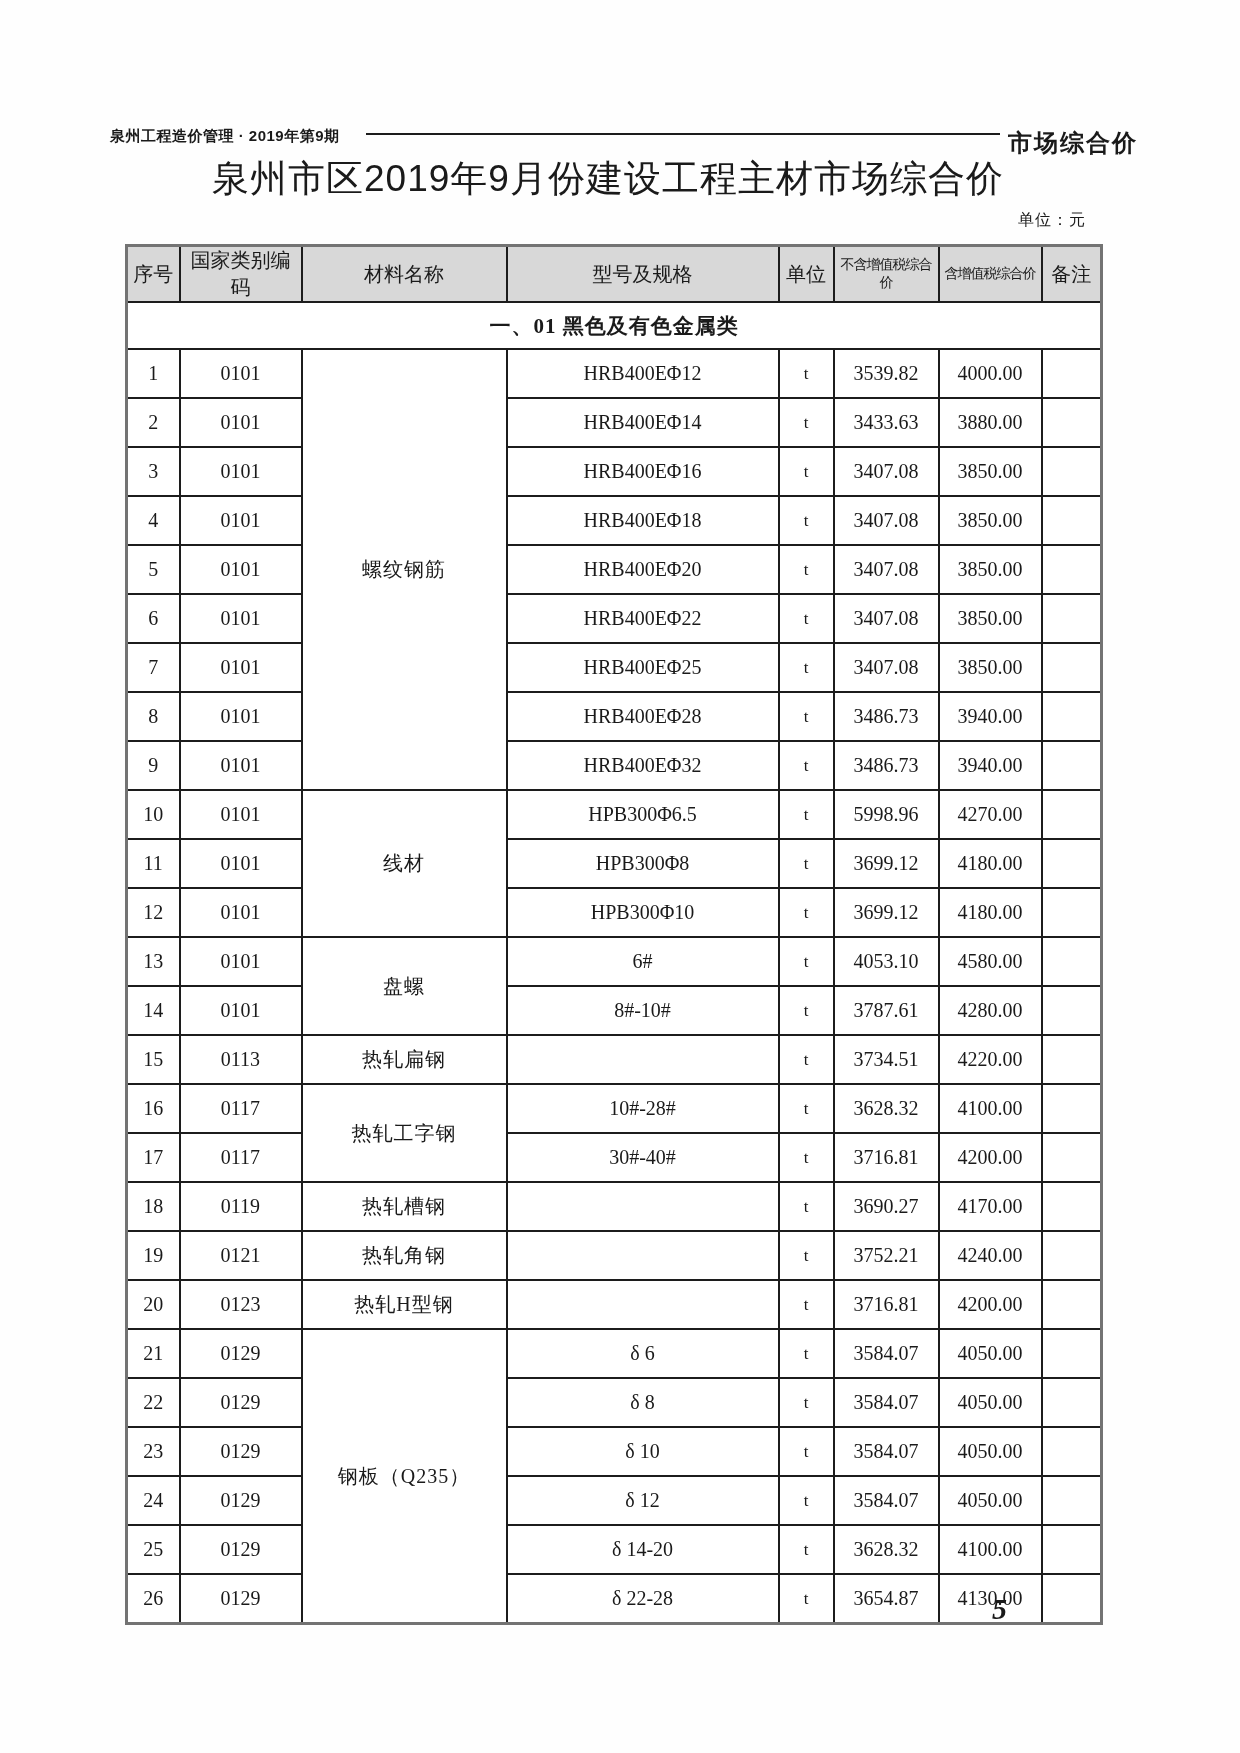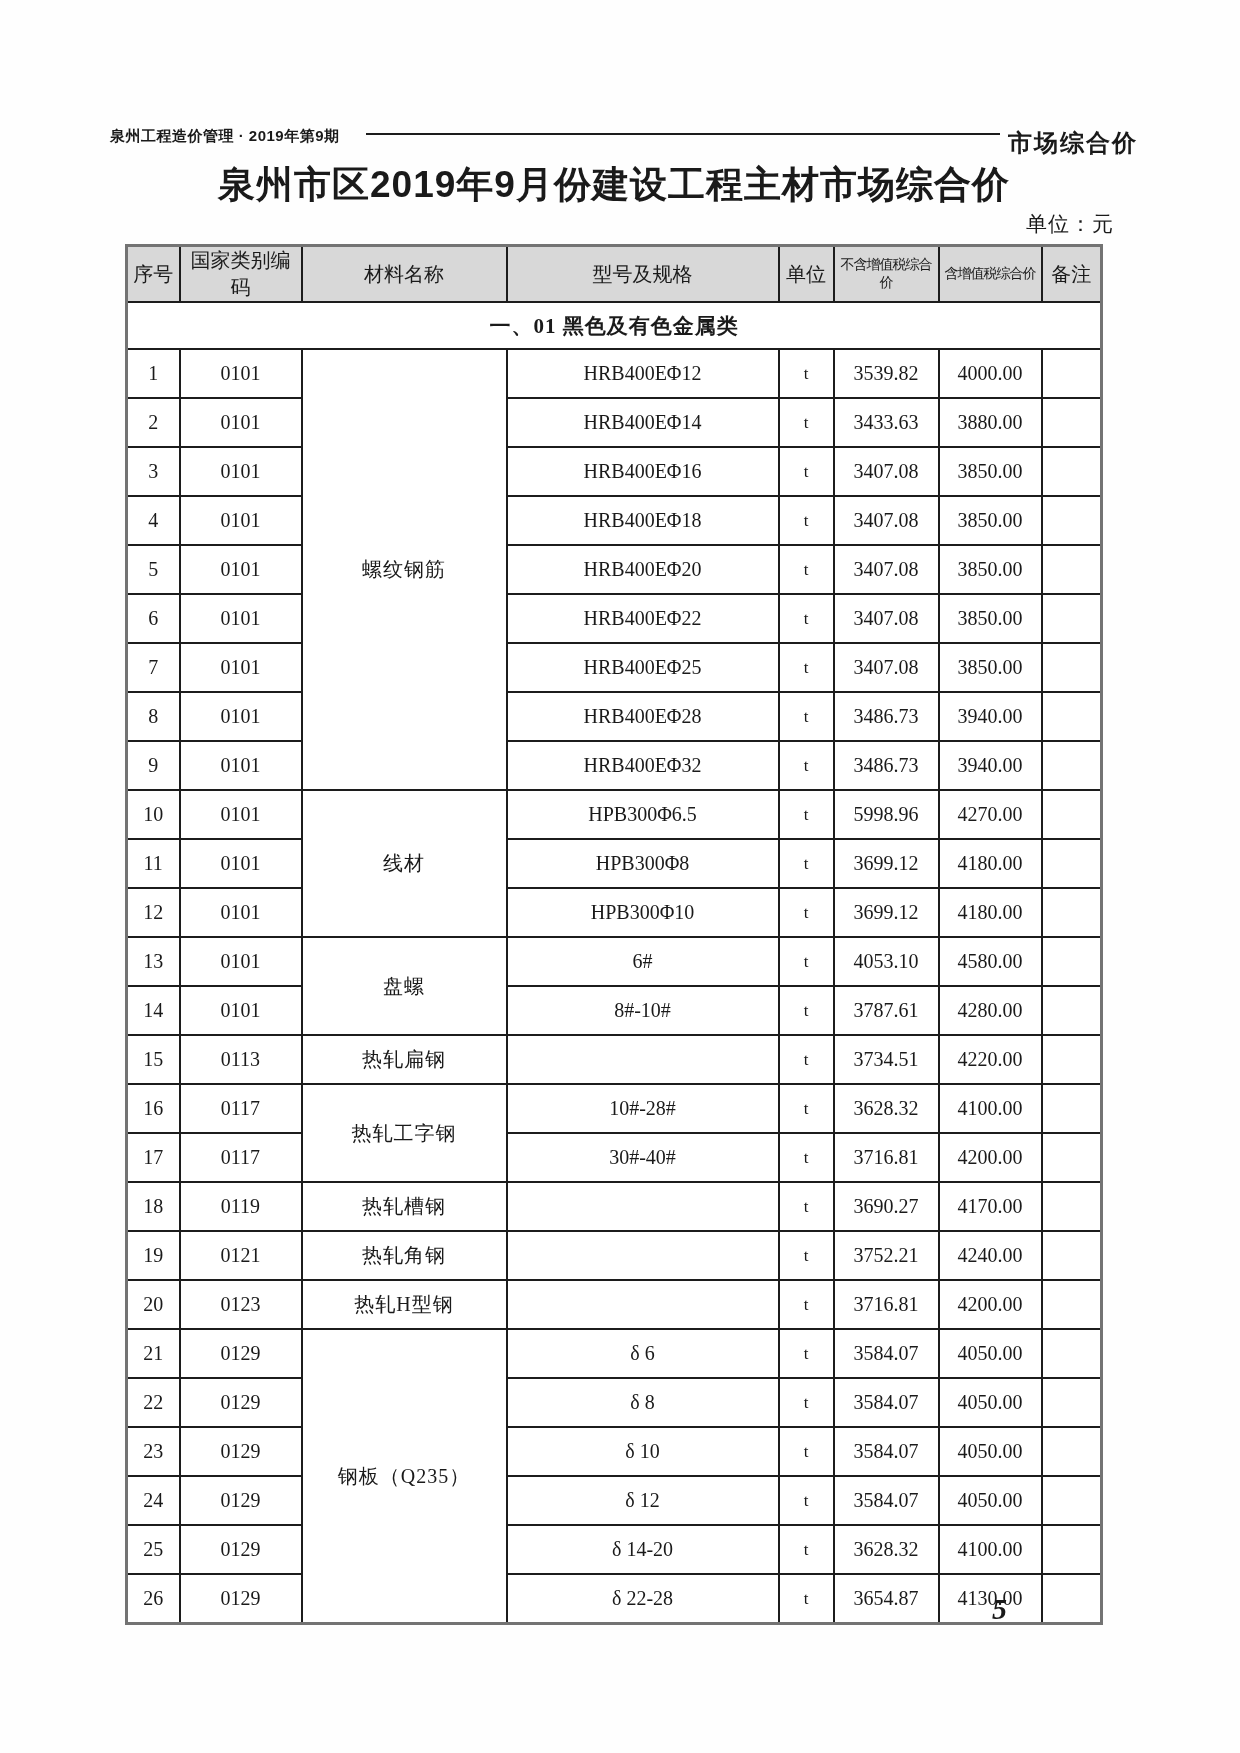--- a/index.html
+++ b/index.html
@@ -15,28 +15,28 @@
   .ph-left{
     font-family:"Liberation Sans","DejaVu Sans",sans-serif;
     font-weight:bold;font-size:15px;letter-spacing:.5px;white-space:nowrap;
   }
   .ph-line{flex:1;height:0;border-top:2px solid #1c1c1c;margin:6px 8px 0 26px;}
   .ph-right{
     font-family:"Liberation Sans","DejaVu Sans",sans-serif;
     font-size:24px;font-weight:700;letter-spacing:2px;white-space:nowrap;
   }
   .doc-title{
-    position:absolute;top:146px;left:70px;width:1060px;margin:14px;
+    position:absolute;top:146px;left:70px;width:1060px;margin:8px;
     text-align:center;
     font-family:"Liberation Sans","DejaVu Sans",sans-serif;
-    font-size:37px;font-weight:bold;letter-spacing:1px;
+    font-size:37px;font-weight:normal;letter-spacing:1px;
   }
   .unit-note{
-    position:absolute;top:210px;left:139px;width:975px;
-    text-align:right;font-size:21px;letter-spacing:1px;
+    position:absolute;top:210px;left:111px;width:975px;
+    text-align:right;font-size:16px;letter-spacing:1px;
   }
   table.price-table{
     position:absolute;top:244px;left:125px;
     width:975px;table-layout:fixed;border-collapse:collapse;
     border:3px solid #737373;
   }
   .price-table th,.price-table td{
     border:2px solid #1c1c1c;
     text-align:center;vertical-align:middle;
     padding:0 2px;overflow:hidden;

